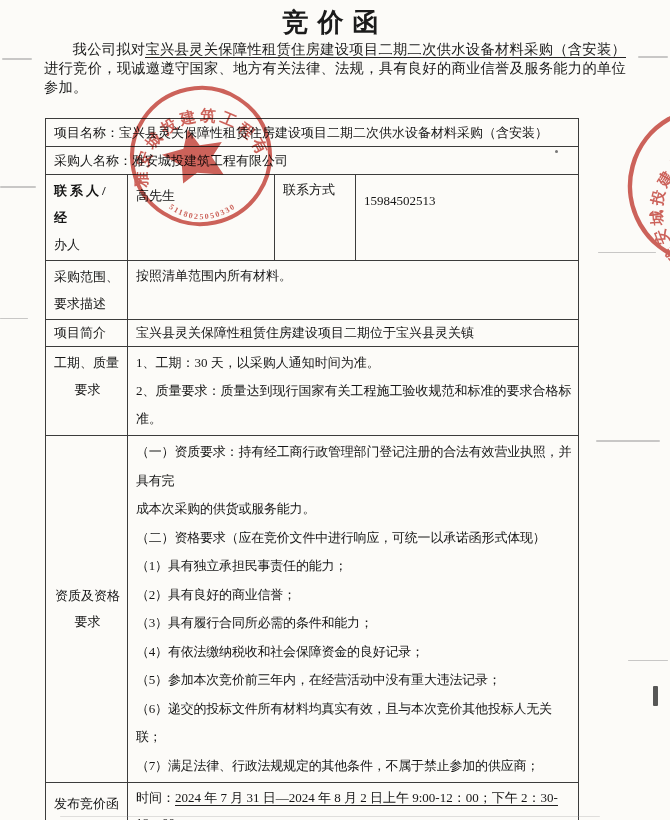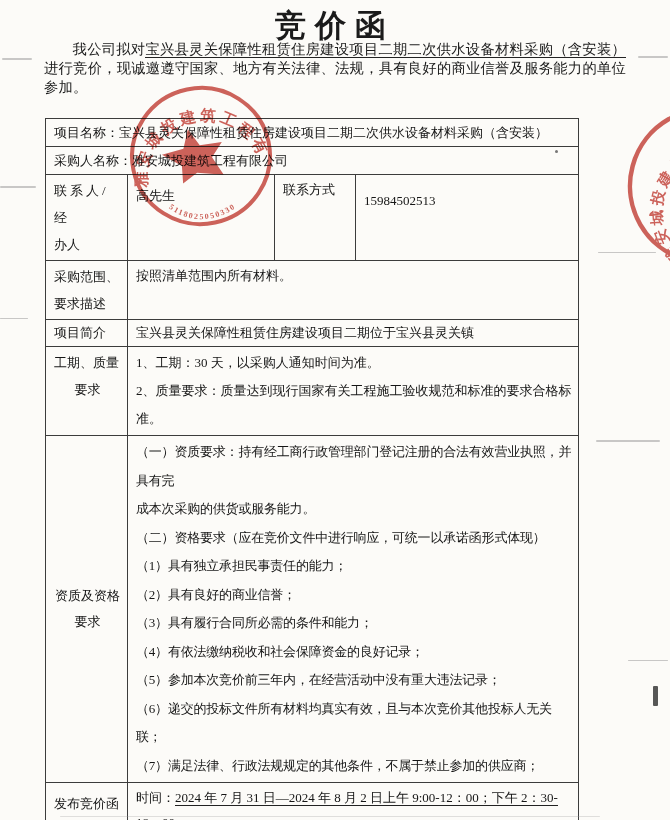--- a/index.html
+++ b/index.html
@@ -4,40 +4,40 @@
 <style>
   html,body{margin:0;padding:0;}
   body{background:#e8e8e8;}
   .page{
     position:relative;width:670px;height:820px;margin:0 auto;
     background:#fcfbf8;overflow:hidden;color:#1b1b1b;
     font-family:"Liberation Serif","DejaVu Serif",serif;
   }
   .title{
     position:absolute;top:5px;left:0;width:670px;text-align:center;
-    font-size:31px;font-weight:bold;letter-spacing:9px;margin:0;
+    font-size:26px;font-weight:bold;letter-spacing:9px;margin:0;
   }
   .intro{
     position:absolute;top:40px;left:44px;width:582px;
     font-size:14.3px;line-height:19px;text-align:justify;text-indent:2em;
     letter-spacing:0.2px;
   }
   .u{border-bottom:1px solid #222;}
   table.bid{
     position:absolute;left:45px;top:118px;width:533px;
     border-collapse:collapse;table-layout:fixed;
     font-size:13px;color:#161616;
   }
   table.bid td{
     border:1px solid #3c3c3c;padding:2px 6px 2px 8px;
     vertical-align:top;overflow:hidden;
   }
   td.lbl{line-height:27px;padding-top:4px;}
   td.lbl .c{text-align:center;}
-  .sp{letter-spacing:3px;}
+  .sp{letter-spacing:3px;font-weight:bold;}
   .mid{vertical-align:middle !important;}
   .pre{white-space:pre-line;}
   .r6v{line-height:28px;padding-top:3px;}
   .r7v{font-size:13px;line-height:28.5px;letter-spacing:-0.2px;padding-top:2px;}
   .r7l{vertical-align:middle !important;text-align:center;line-height:26px;}
   .r8v{line-height:25px;padding-top:3px;}
   .r9v{font-size:12.5px;line-height:20px;padding-top:4px;}
   .r9v p{margin:0;text-indent:1em;text-align:justify;}
   .thick{border-top:2px solid #2a2a2a !important;}
   .stamp{position:absolute;mix-blend-mode:multiply;opacity:.88;}

